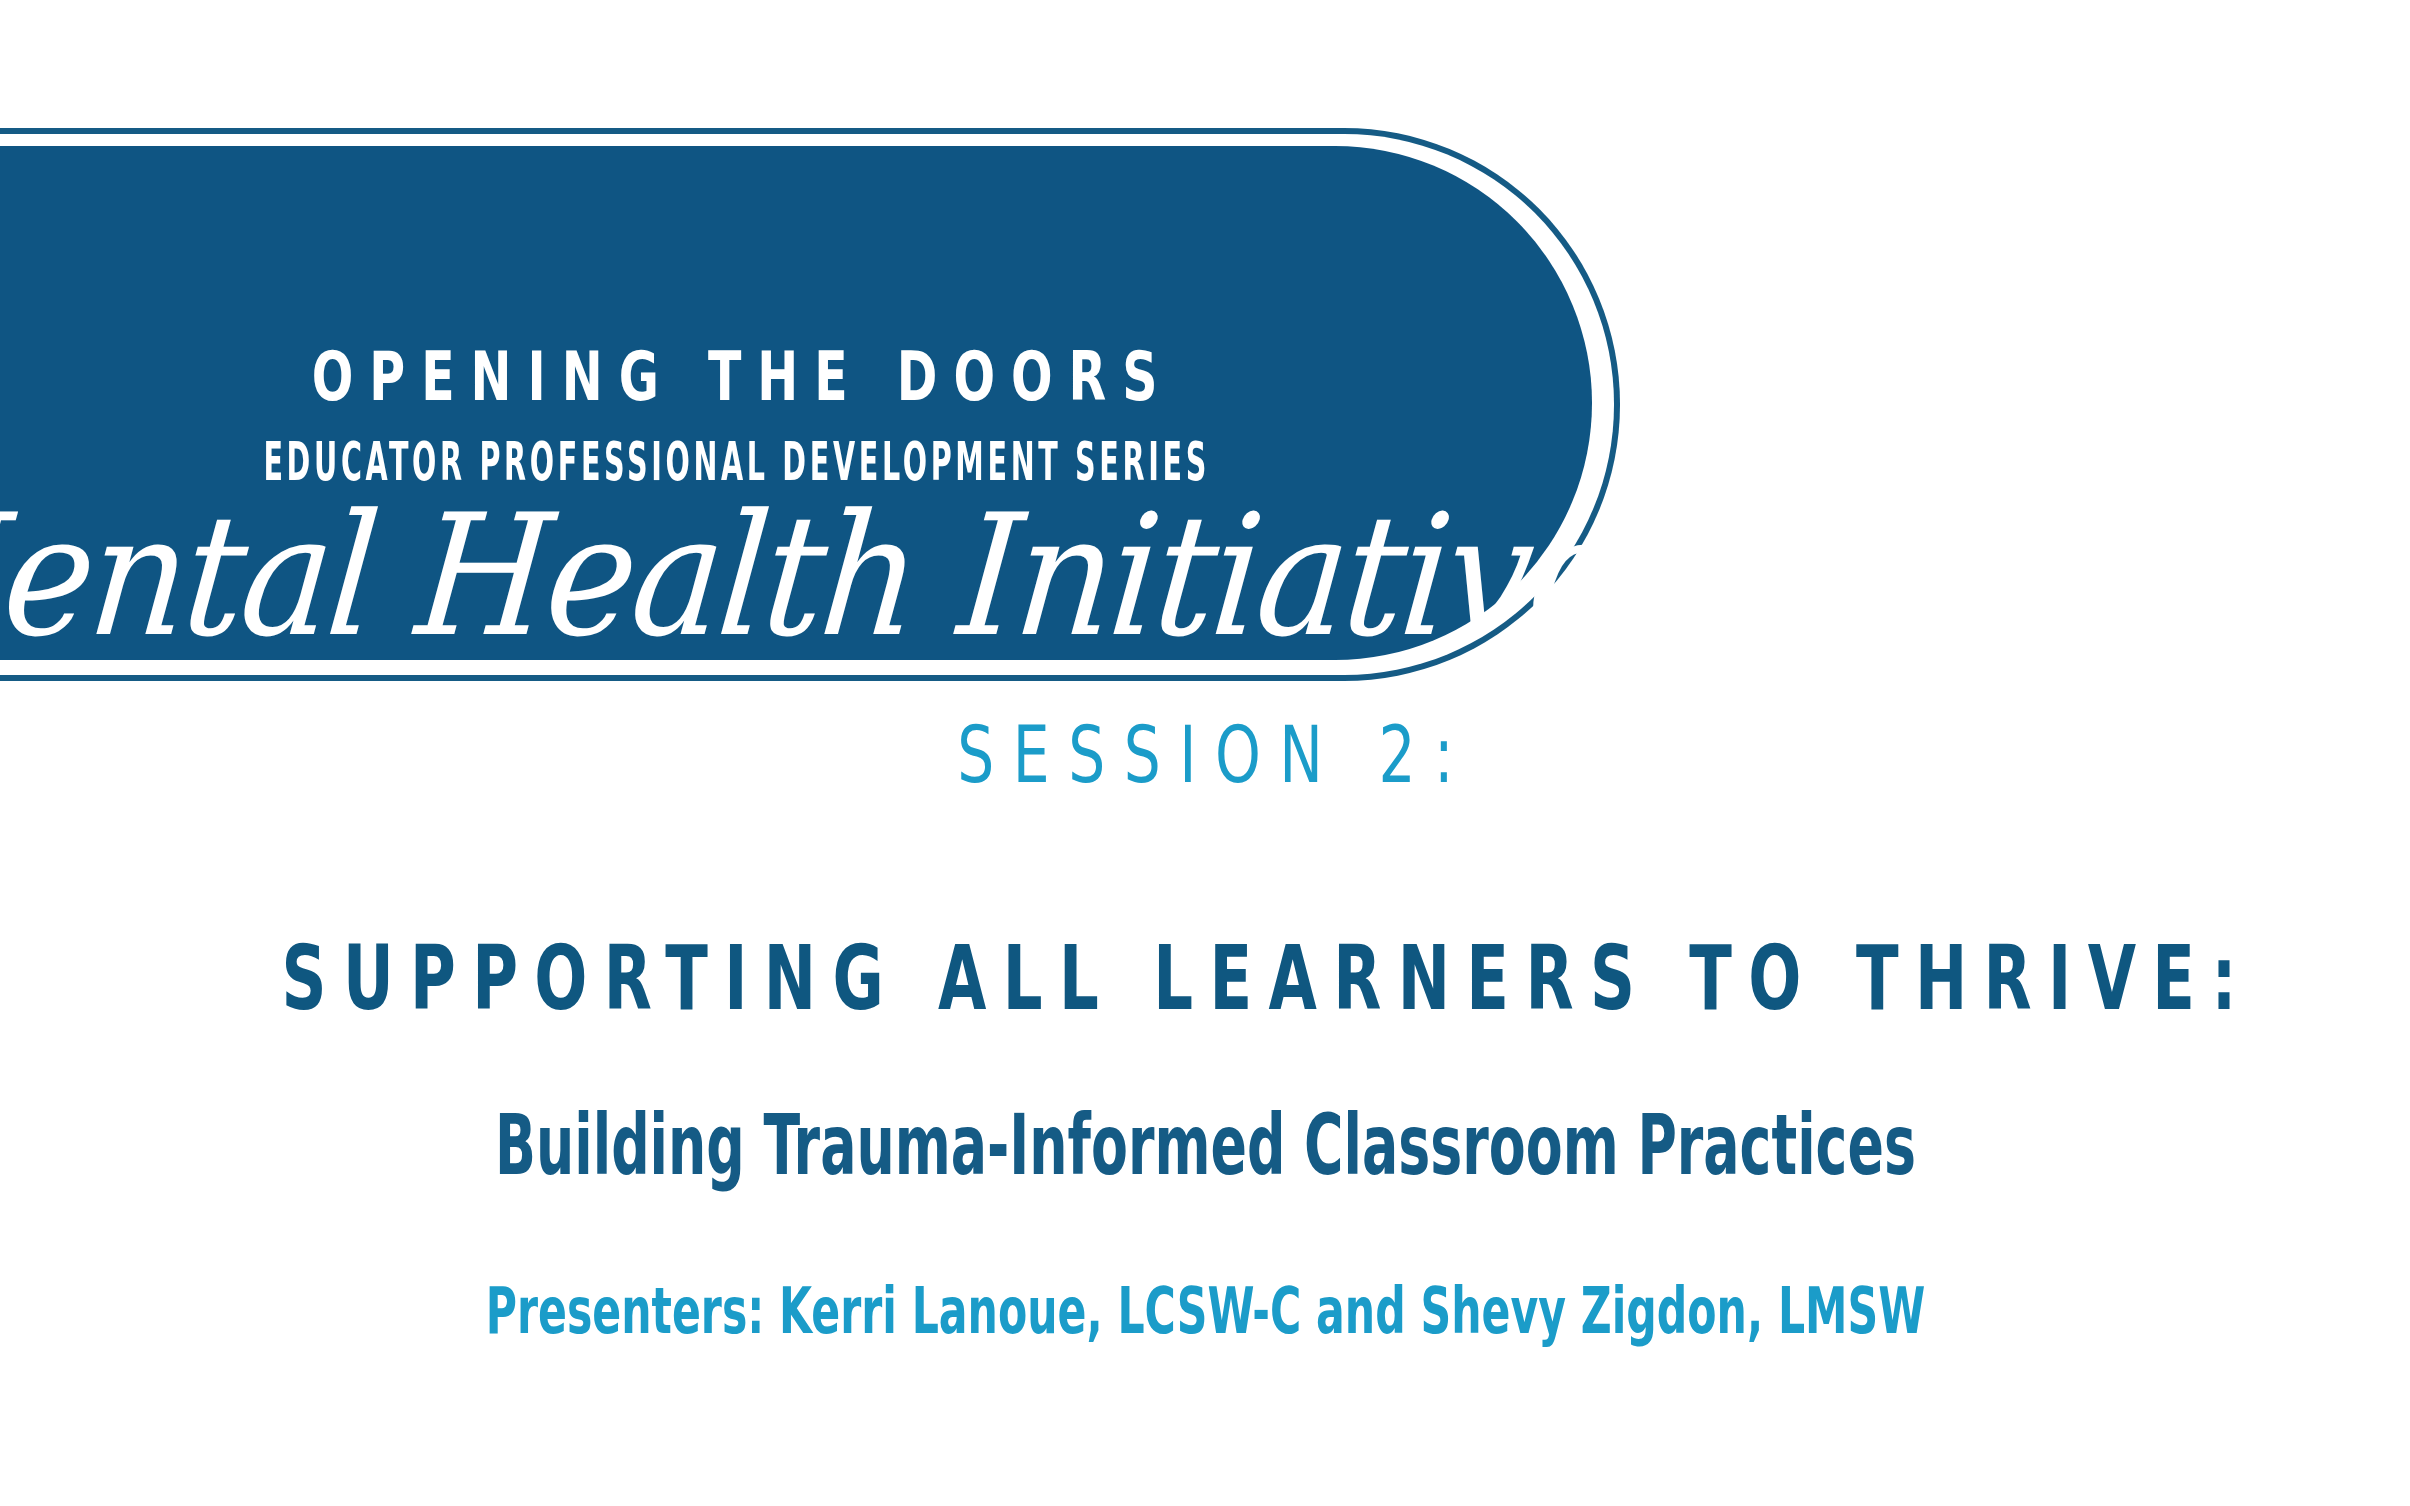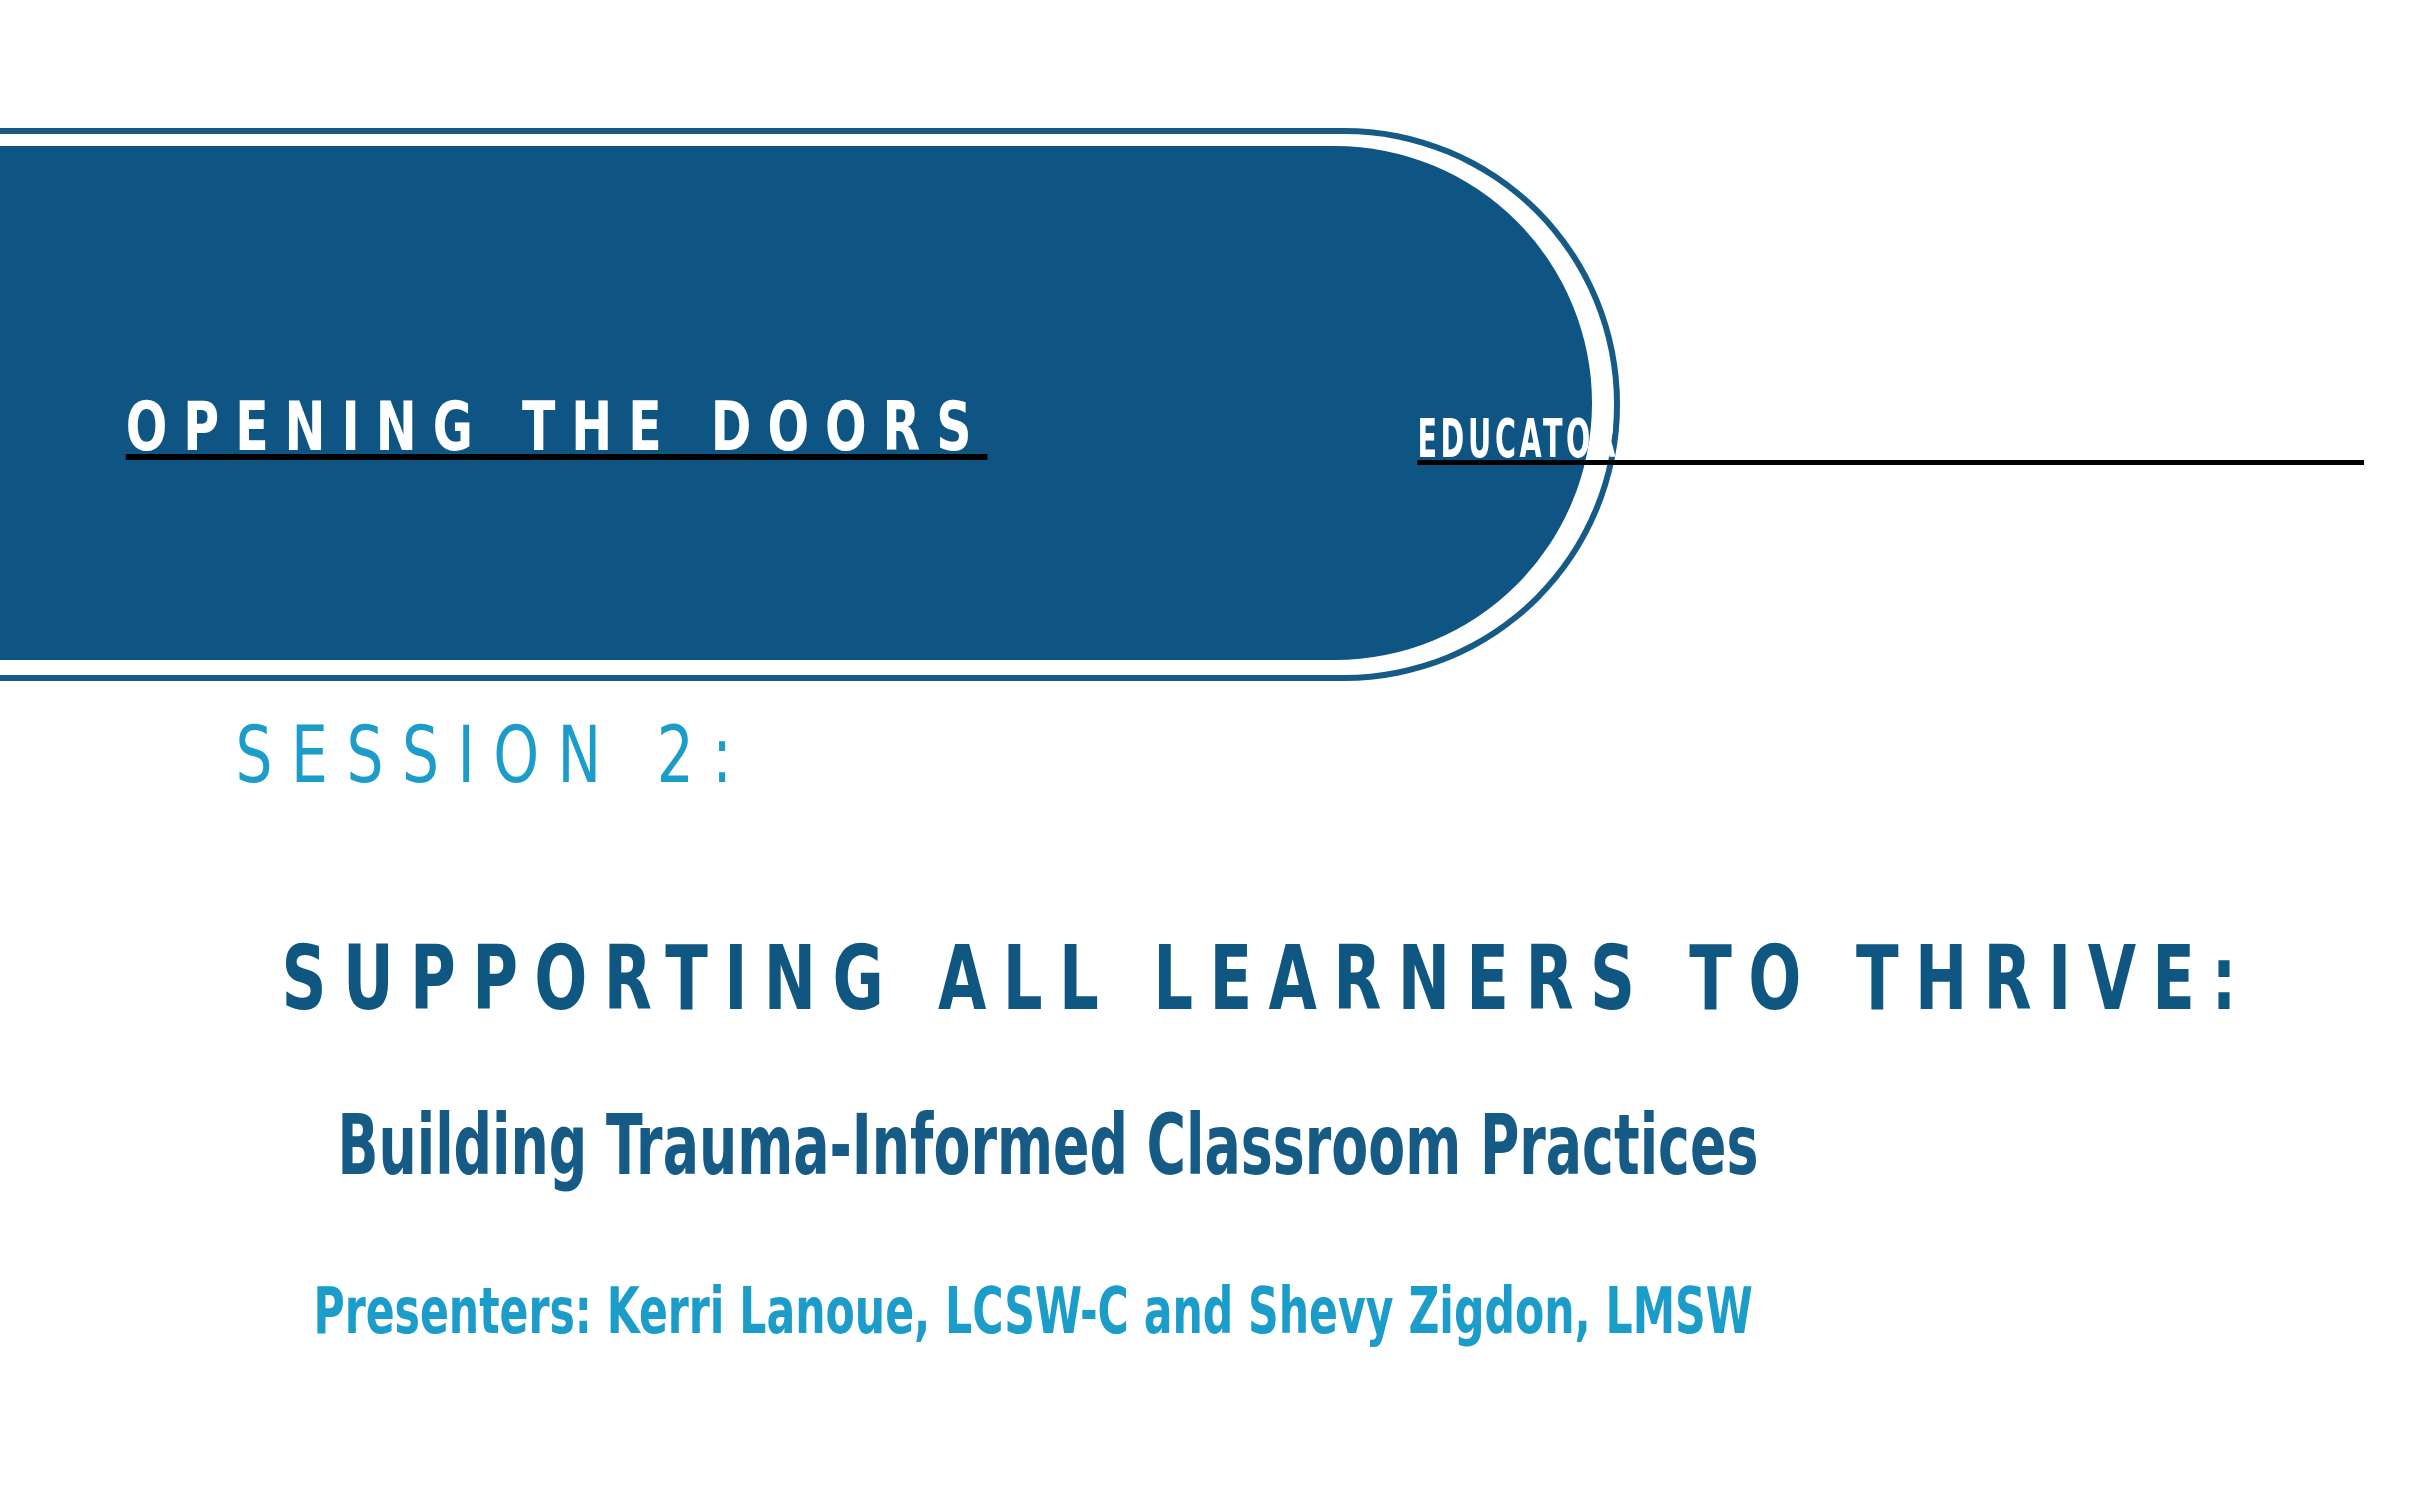--- a/index.html
+++ b/index.html
@@ -63,26 +63,25 @@
     box-sizing: border-box;
   }
 
   .badge-text {
     position: absolute;
     left: 0;
     top: 146px;
     width: 1469px;
     height: 514px;
     display: flex;
-    flex-direction: row;
+    flex-direction: column;
     align-items: center;
-    justify-content: flex-start;
+    justify-content: flex-end;
     padding-top: 47px;
     box-sizing: border-box;
-    text-decoration: underline;
   }
 
   
   .badge-line1 {
     color: #ffffff;
     font-family: "DejaVu Sans Condensed", "Liberation Sans Narrow", "Liberation Sans", sans-serif;
     font-weight: 700;
     font-size: 68px;
     line-height: 1.0;
     letter-spacing: 20px;
@@ -121,21 +120,21 @@
     transform-origin: center center;
     letter-spacing: -3.8px;
   }
 
   
   .body-block {
     position: absolute;
     left: 0;
     top: 716px;
     width: 2411px;
-    text-align: left;
+    text-align: center;
   }
 
   .session-label {
     color: #1b9cc9;
     font-family: "DejaVu Sans Condensed", "Liberation Sans Narrow", "Liberation Sans", sans-serif;
     font-weight: 400;
     font-size: 79px;
     line-height: 1.0;
     letter-spacing: 22.6px;
     text-indent: 22.6px;

